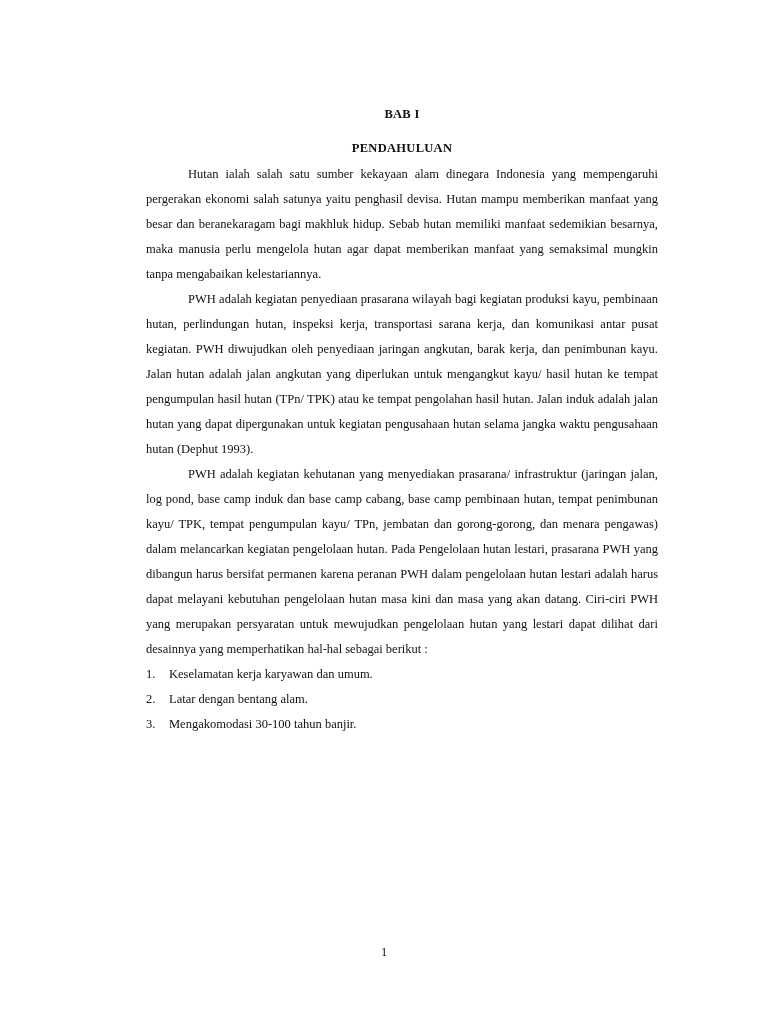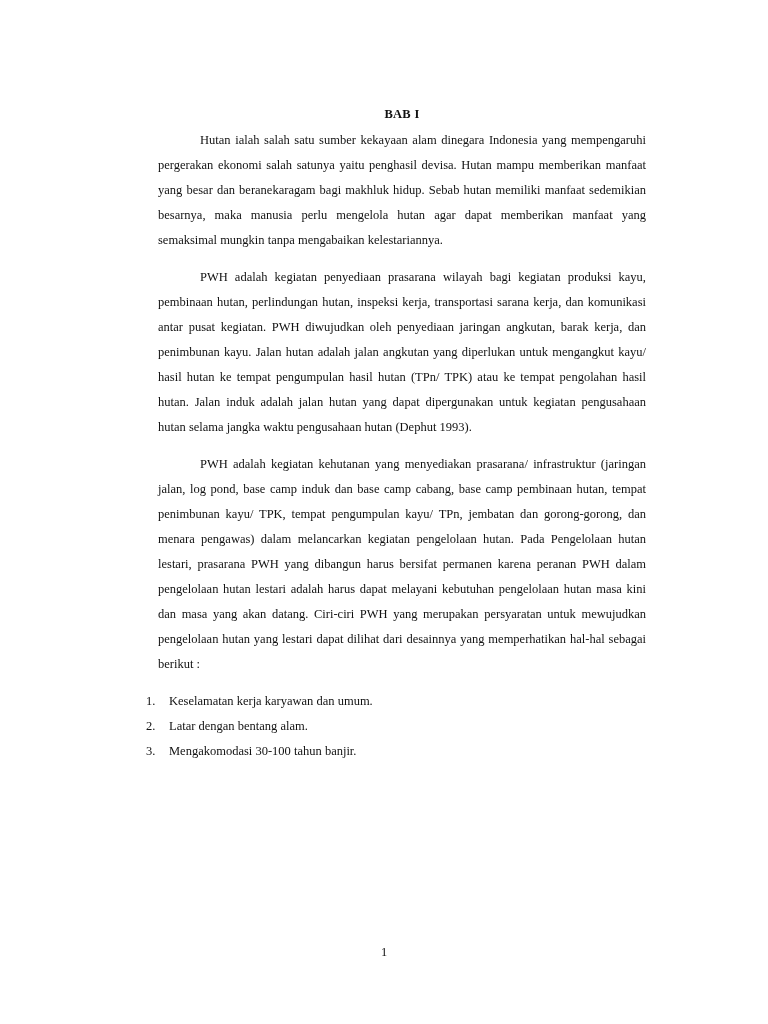--- a/index.html
+++ b/index.html
@@ -64,21 +64,21 @@
   }
   .section-heading .sec-letter {
     display: inline-block;
     width: 39px;
   }
   .section-heading .sec-label {
     display: inline;
   }
 
   p.body-par {
-    margin: 12px;
+    margin: 0;
     padding: 0;
     font-size: 12.5px;
     line-height: 25px;
     text-align: justify;
     text-justify: inter-word;
     text-indent: 42px;
     hyphens: none;
   }
 
   p.body-par.first {
@@ -118,20 +118,21 @@
 </style>
 </head>
 <body>
 
 <div class="page">
 
   <div class="content">
 
     <h1 class="chapter-title">BAB I</h1>
 
+    <h2 class="chapter-subtitle">PENDAHULUAN</h2>
 
 
     <p class="body-par first">Hutan ialah salah satu sumber kekayaan alam dinegara Indonesia yang mempengaruhi pergerakan ekonomi salah satunya yaitu penghasil devisa. Hutan mampu memberikan manfaat yang besar dan beranekaragam bagi makhluk hidup. Sebab hutan memiliki manfaat sedemikian besarnya, maka manusia perlu mengelola hutan agar dapat memberikan manfaat yang semaksimal mungkin tanpa mengabaikan kelestariannya.</p>
 
     <p class="body-par">PWH adalah kegiatan penyediaan prasarana wilayah bagi kegiatan produksi kayu, pembinaan hutan, perlindungan hutan, inspeksi kerja, transportasi sarana kerja, dan komunikasi antar pusat kegiatan. PWH diwujudkan oleh penyediaan jaringan angkutan, barak kerja, dan penimbunan kayu. Jalan hutan adalah jalan angkutan yang diperlukan untuk mengangkut kayu/ hasil hutan ke tempat pengumpulan hasil hutan (TPn/ TPK) atau ke tempat pengolahan hasil hutan. Jalan induk adalah jalan hutan yang dapat dipergunakan untuk kegiatan pengusahaan hutan selama jangka waktu pengusahaan hutan (Dephut 1993).</p>
 
     <p class="body-par">PWH adalah kegiatan kehutanan yang menyediakan prasarana/ infrastruktur (jaringan jalan, log pond, base camp induk dan base camp cabang, base camp pembinaan hutan, tempat penimbunan kayu/ TPK, tempat pengumpulan kayu/ TPn, jembatan dan gorong-gorong, dan menara pengawas) dalam melancarkan kegiatan pengelolaan hutan. Pada Pengelolaan hutan lestari, prasarana PWH yang dibangun harus bersifat permanen karena peranan PWH dalam pengelolaan hutan lestari adalah harus dapat melayani kebutuhan pengelolaan hutan masa kini dan masa yang akan datang. Ciri-ciri PWH yang merupakan persyaratan untuk mewujudkan pengelolaan hutan yang lestari dapat dilihat dari desainnya yang memperhatikan hal-hal sebagai berikut :</p>
 
     <ol class="req-list">
       <li>

